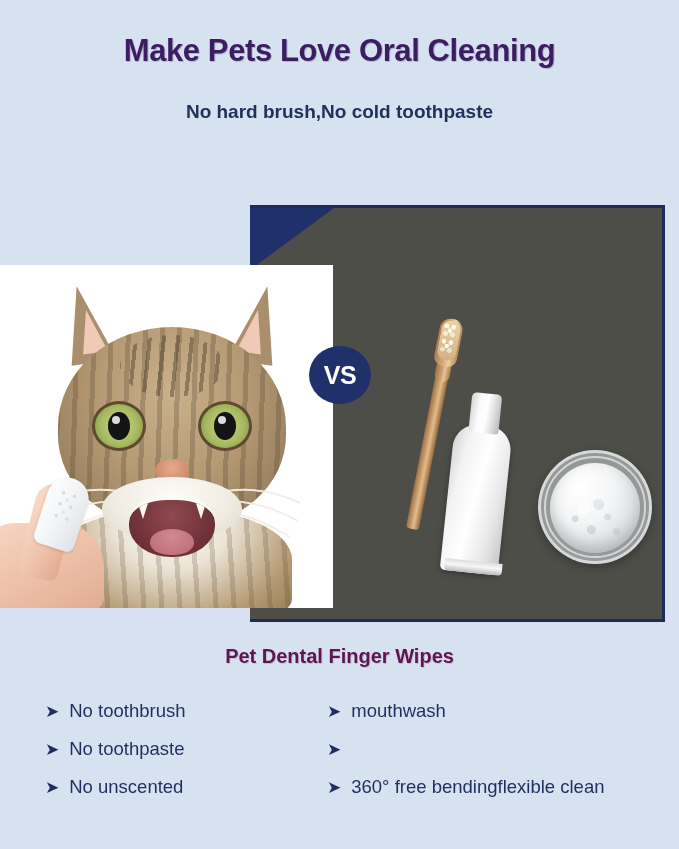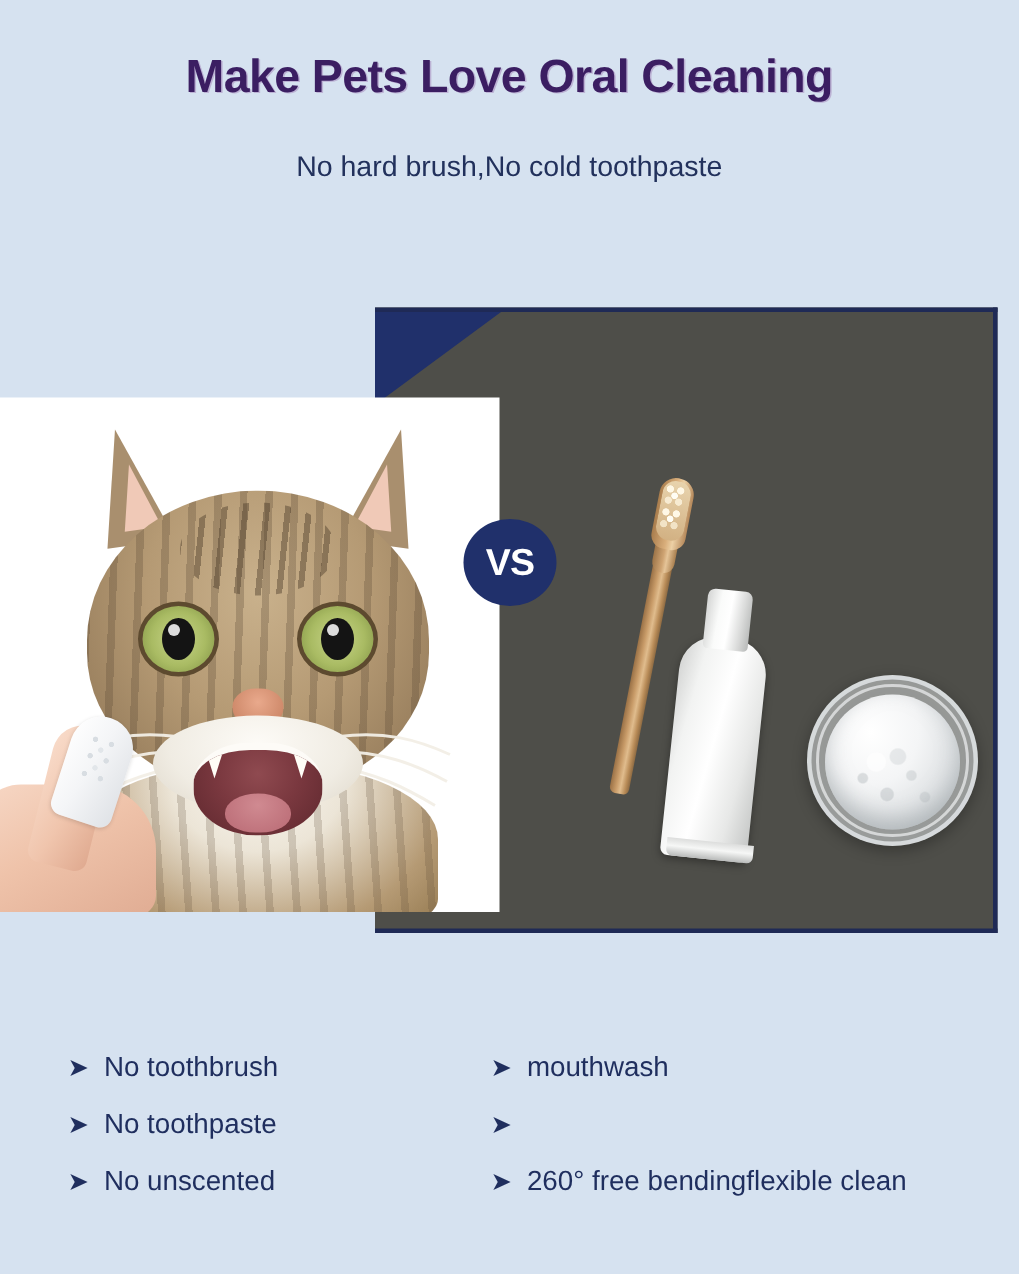--- a/index.html
+++ b/index.html
@@ -45,21 +45,21 @@
     text-shadow: 1px 1px 0 rgba(140, 90, 160, .35);
     white-space: nowrap;
   }
   .sub-title {
     position: absolute;
     top: 101px;
     left: 0;
     width: 679px;
     text-align: center;
     font-size: 19px;
-    font-weight: 400;
+    font-weight: 700;
     color: #22315c;
     white-space: nowrap;
   }
 
   
   .compare {
     position: absolute;
     top: 0;
     left: 0;
     width: 679px;
@@ -622,20 +622,21 @@
         <div class="hand-palm"></div>
         <div class="hand-finger"></div>
         <div class="finger-brush"></div>
       </div>
     </div>
 
     <div class="vs-badge">VS</div>
   </div>
 
   <div class="features">
+    <div class="features-title">Pet Dental Finger Wipes</div>
 
     <div class="feature-col left">
       <div class="feature-item">
         <span class="feature-arrow">➤</span>
         <span>No toothbrush</span>
       </div>
       <div class="feature-item">
         <span class="feature-arrow">➤</span>
         <span>No toothpaste</span>
       </div>
@@ -648,18 +649,18 @@
     <div class="feature-col right">
       <div class="feature-item">
         <span class="feature-arrow">➤</span>
         <span>mouthwash</span>
       </div>
       <div class="feature-item">
         <span class="feature-arrow">➤</span>
       </div>
       <div class="feature-item">
         <span class="feature-arrow">➤</span>
-        <span>260° free bendingflexible clean</span>
+        <span>360° free bendingflexible clean</span>
       </div>
     </div>
   </div>
 
 </div>
 
 </body></html>

